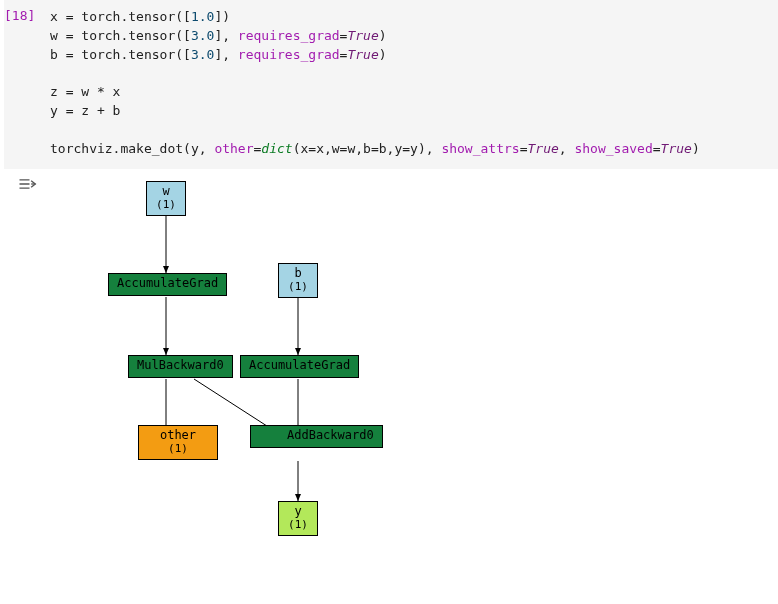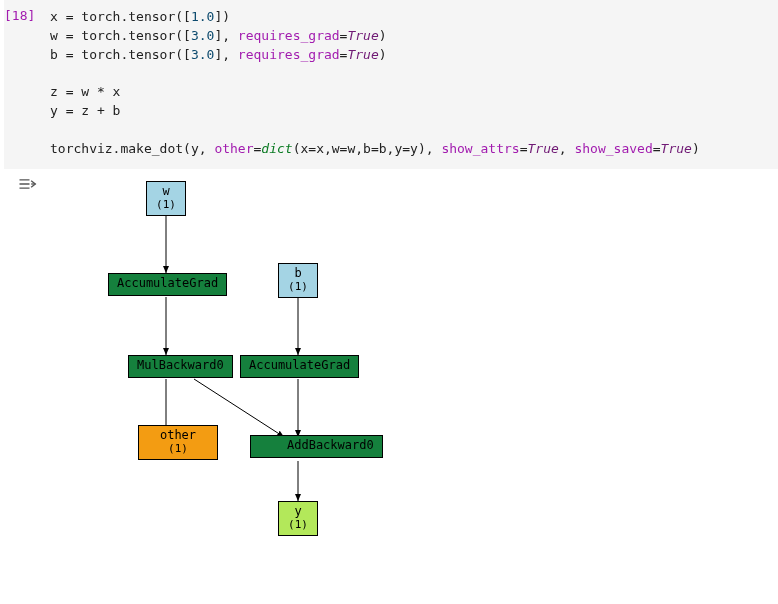--- a/index.html
+++ b/index.html
@@ -149,21 +149,21 @@
 
     <div class="node grad-node" style="left:156px; top:180px;">
       <span class="lbl">AccumulateGrad</span>
     </div>
 
     <div class="node saved-node" style="left:54px; top:250px; width:80px;">
       <span class="lbl">other</span>
       <span class="shape">(1)</span>
     </div>
 
-    <div class="node grad-node" style="left:166px; top:260px;padding-left:36px;">
+    <div class="node grad-node" style="left:166px; top:250px;padding-left:36px;">
       <span class="lbl">AddBackward0</span>
     </div>
 
     <div class="node out-node" style="left:194px; top:326px; width:40px;">
       <span class="lbl">y</span>
       <span class="shape">(1)</span>
     </div>
 
   </div>
 </div>

